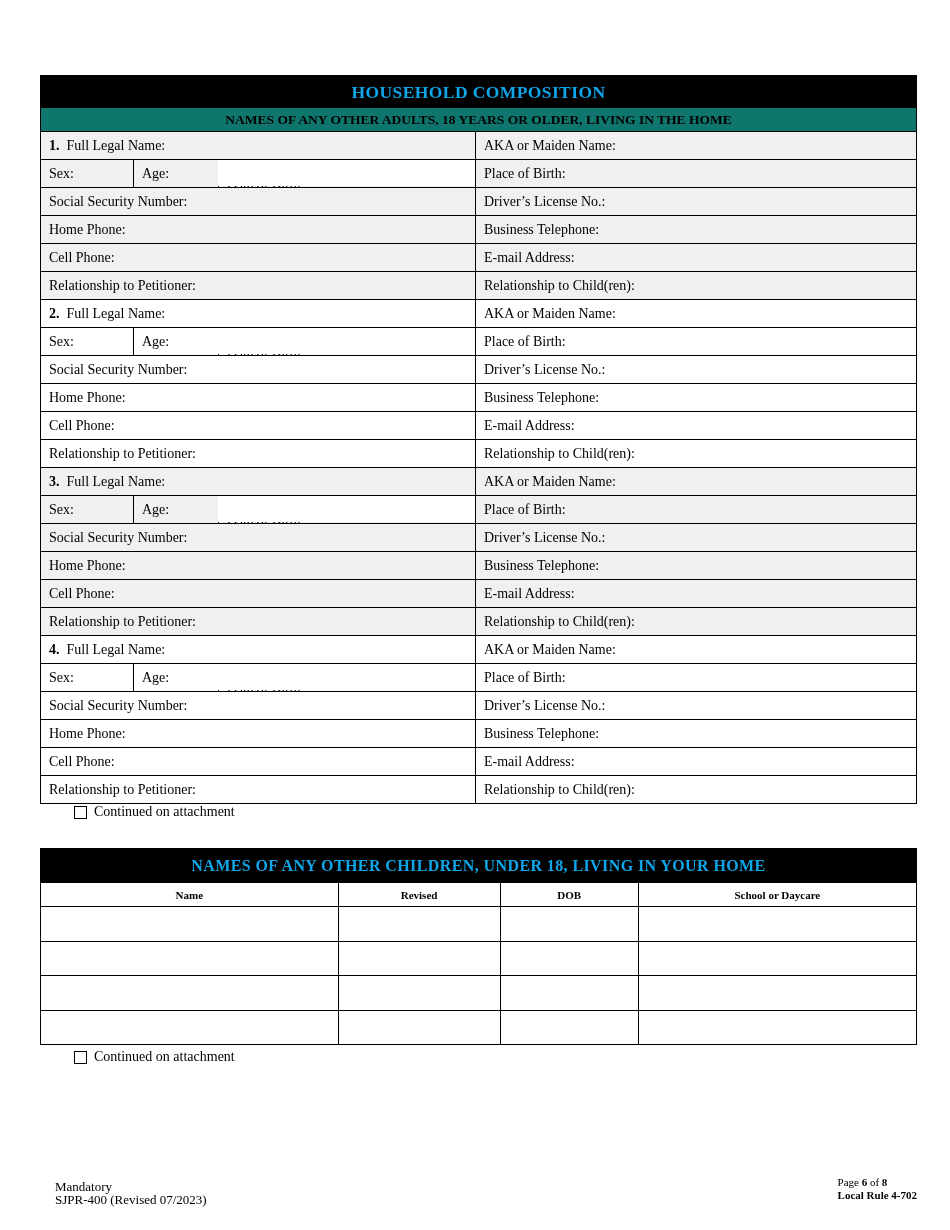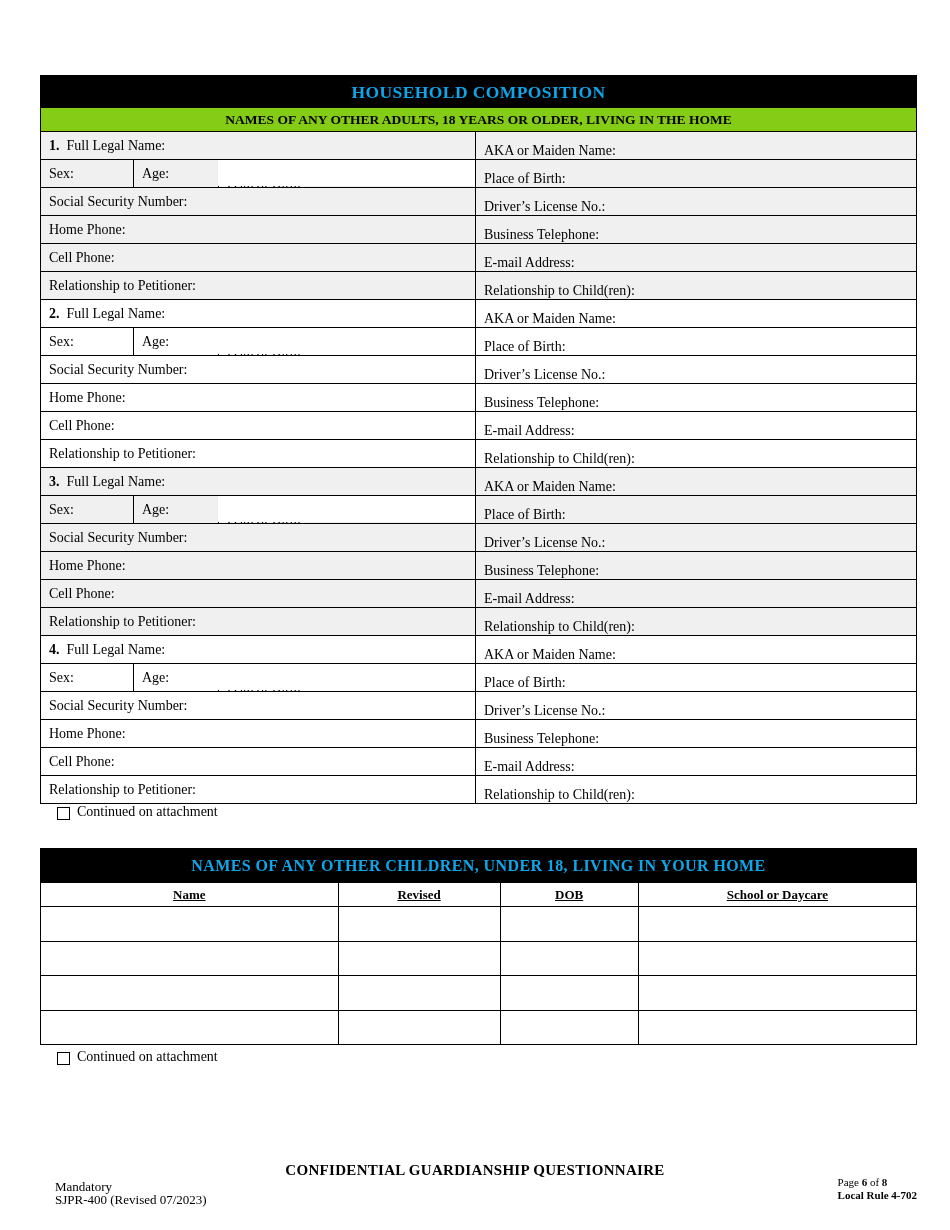--- a/index.html
+++ b/index.html
@@ -7,45 +7,45 @@
   body { font-family:"Liberation Serif","DejaVu Serif",serif; color:#000; }
   .page { position:relative; width:950px; height:1230px; background:#fff; overflow:hidden; }
 
   
   .tbl { position:absolute; left:40px; width:877px; border:1.5px solid #000; background:#fff; }
   .bar { background:#000; color:#0ea5e9; text-align:center; font-weight:bold;
          display:flex; align-items:center; justify-content:center; letter-spacing:.4px; }
   .bar.adults { height:32px; font-size:17.5px; }
   .bar.children { height:34px; font-size:16px; }
   .subhead { height:23px; display:flex; align-items:center; justify-content:center;
-             font-weight:bold; font-size:13.5px; background:#84cc16; }
+             font-weight:bold; font-size:13.5px; background:#0f766e; }
 
   .row { display:flex; border-top:1px solid #000; height:28px; }
   .cell { display:flex; align-items:center; padding:0 8px; font-size:14px;
           border-left:1px solid #000; overflow:hidden; white-space:nowrap; }
   .cell:first-child { border-left:none; }
   .half-l { width:49.6%; }
-  .half-r { width:50.4%;align-items:flex-end; }
+  .half-r { width:50.4%; }
   .w-sex  { width:10.5%; }
   .w-age  { width:9.7%; }
   .w-dob  { width:29.4%;margin-top:26px; }
   .block-shaded .cell { background:#f0f0f0; }
   .entry-num { font-weight:bold; margin-right:7px; }
 
   
   .ch-head { display:flex; height:23px; }
-  .ch-head .cell { justify-content:center; font-weight:bold; font-size:13px; border-top:none;text-decoration:underline; }
+  .ch-head .cell { justify-content:center; font-weight:bold; font-size:11px; border-top:none; }
   .ch-row { display:flex; border-top:1px solid #000; height:34.5px; }
   .c-name   { width:33.9%; }
   .c-rel    { width:18.5%; }
   .c-dob    { width:15.8%; }
   .c-school { width:31.8%; }
 
   
-  .chk-line { position:absolute; left:57px; display:flex; align-items:flex-end; font-size:14px; }
+  .chk-line { position:absolute; left:74px; display:flex; align-items:center; font-size:14px; }
   .chk-box { width:13px; height:13px; border:1.5px solid #000; background:#fff; margin-right:7px; flex:0 0 auto; }
 
   
   .footer-title { position:absolute; left:0; right:0; top:1162px; text-align:center;
                   font-weight:bold; font-size:15px; letter-spacing:.3px; }
   .footer-left { position:absolute; left:55px; top:1180px; font-size:13px; line-height:13px; }
   .footer-right { position:absolute; right:33px; top:1176px; font-size:11px; line-height:13px; }
   .footer-right .rule { font-weight:bold; }
   .b { font-weight:bold; }
 </style>
@@ -328,21 +328,20 @@
       <div class="cell c-dob"></div>
       <div class="cell c-school"></div>
     </div>
   </div>
 
   <div class="chk-line" style="top:1049px;">
     <div class="chk-box"></div>
     <span>Continued on attachment</span>
   </div>
 
-  <div class="footer-title">CONFIDENTIAL GUARDIANSHIP QUESTIONNAIRE</div>
 
   <div class="footer-left">
     <div>Mandatory</div>
     <div>SJPR-400 (Revised 07/2023)</div>
   </div>
 
   <div class="footer-right">
     <div><span>Page</span> <span class="b">6</span> <span>of</span> <span class="b">8</span></div>
     <div class="rule">Local Rule 4-702</div>
   </div>

